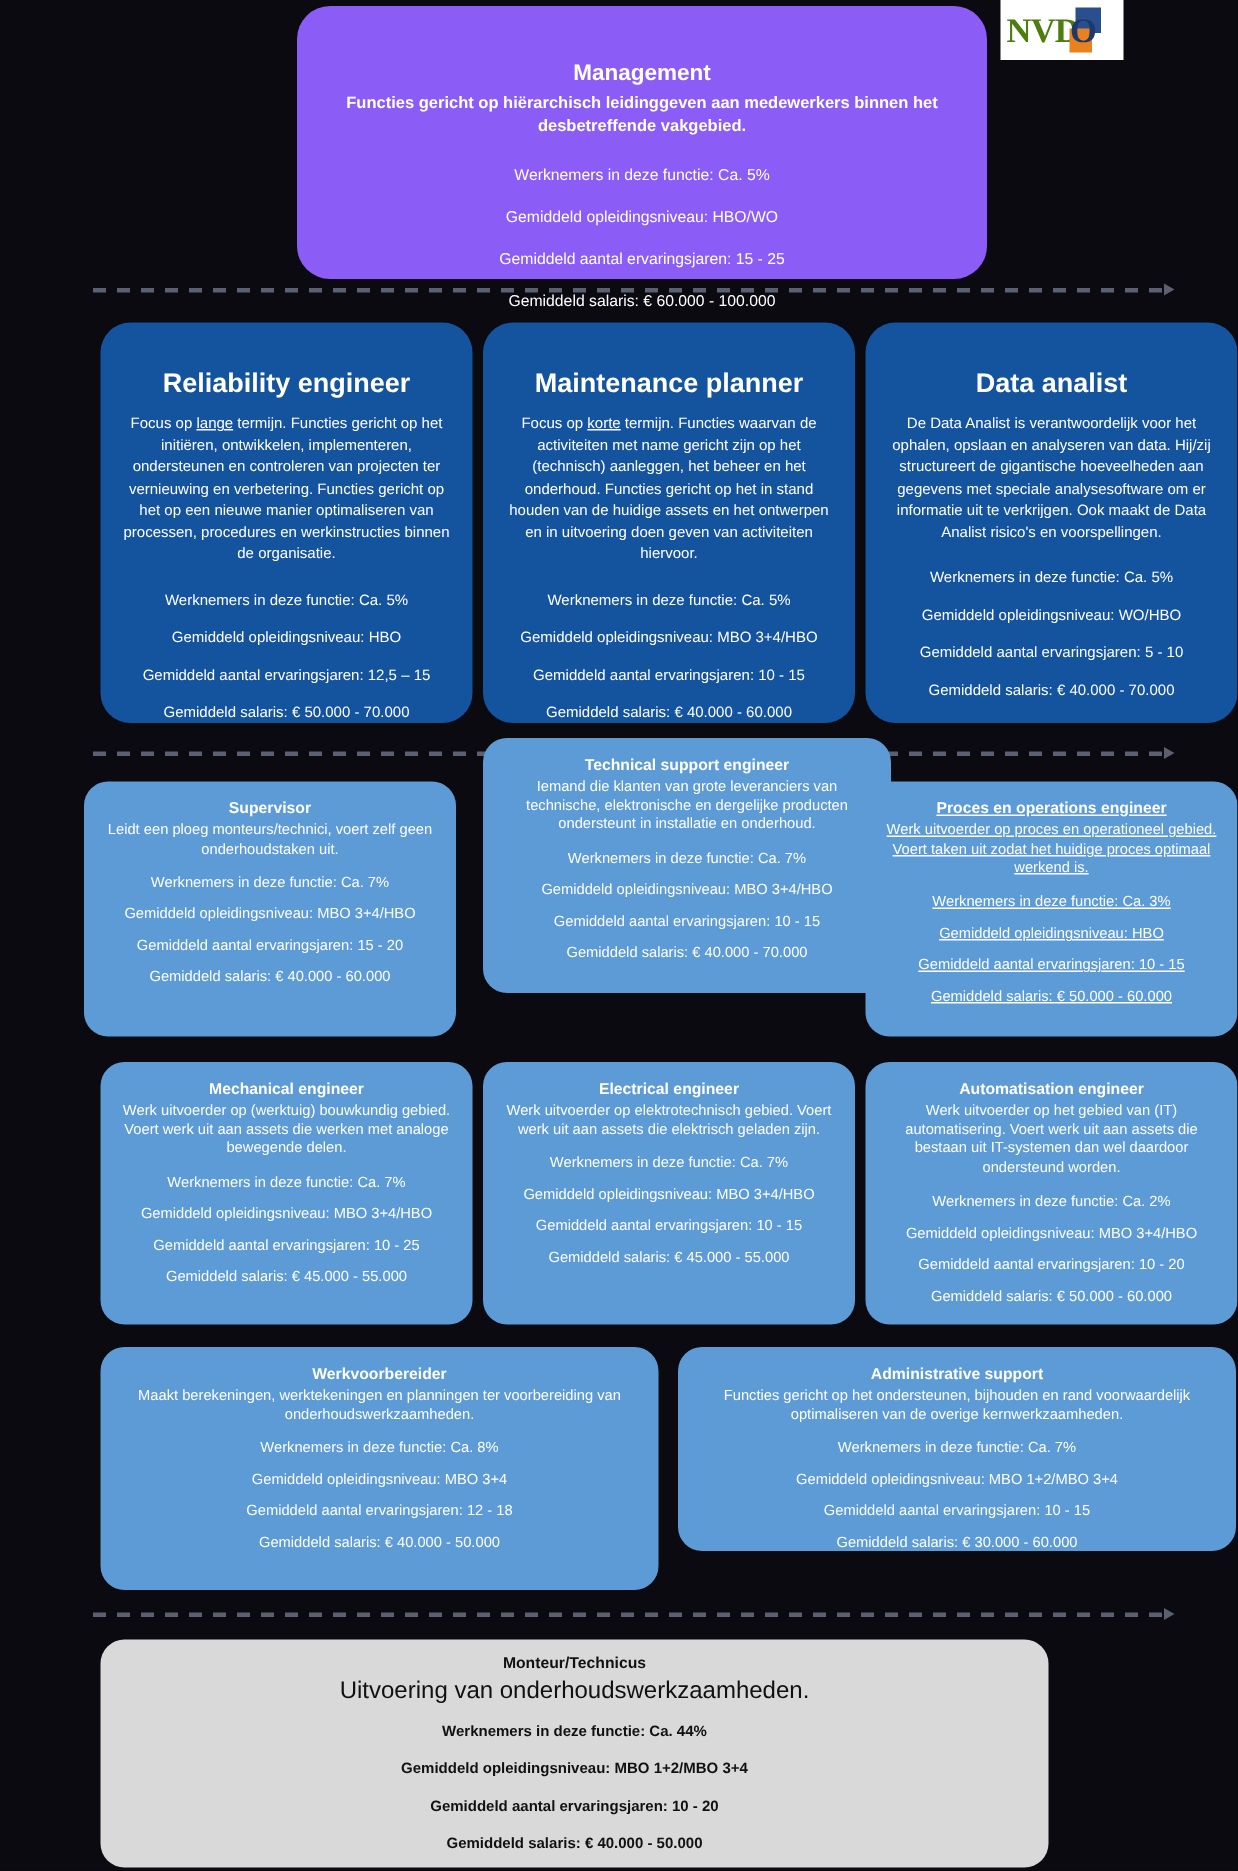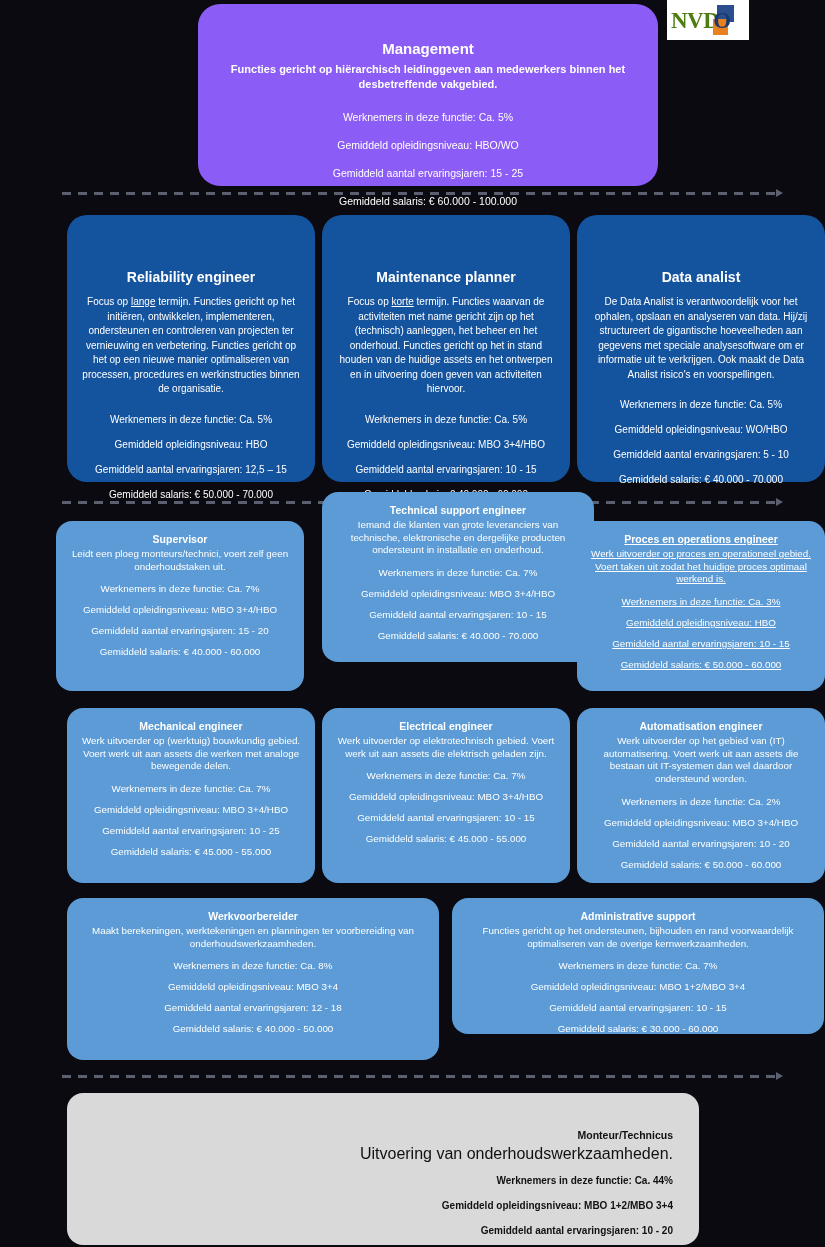--- a/index.html
+++ b/index.html
@@ -126,22 +126,22 @@
   .card-darkblue {
     background: #14539e;
     top: 215px;
     width: 248px;
     height: 267px;
     border-radius: 20px;
     padding: 16px 14px;
     justify-content: flex-start;
   }
   .card-darkblue .title {
-    font-size: 14px;
-    margin-top: 38px;
+    font-size: 18px;
+    margin-top: 14px;
     margin-bottom: 10px;
   }
   .card-darkblue .desc {
     font-size: 10px;
     line-height: 1.45;
     margin-bottom: 10px;
   }
   .card-darkblue .stat {
     font-size: 10px;
     margin: 7px 0;
@@ -170,23 +170,22 @@
 
   
   .card-grey {
     background: #d9d9d9;
     color: #111111;
     left: 67px;
     top: 1093px;
     width: 632px;
     height: 152px;
     border-radius: 16px;
-    padding: 26px;
-    justify-content: flex-start;
-    text-align: right;
+    padding: 0;
+    justify-content: flex-start;
   }
   .card-grey .title {
     font-size: 10.5px;
     margin-top: 10px;
     margin-bottom: 4px;
   }
   .card-grey .desc { font-size: 16px; margin-bottom: 5px; }
   .card-grey .stat { font-size: 10px; margin: 7px 0; font-weight: bold; }
 
   u { text-decoration: underline; }

